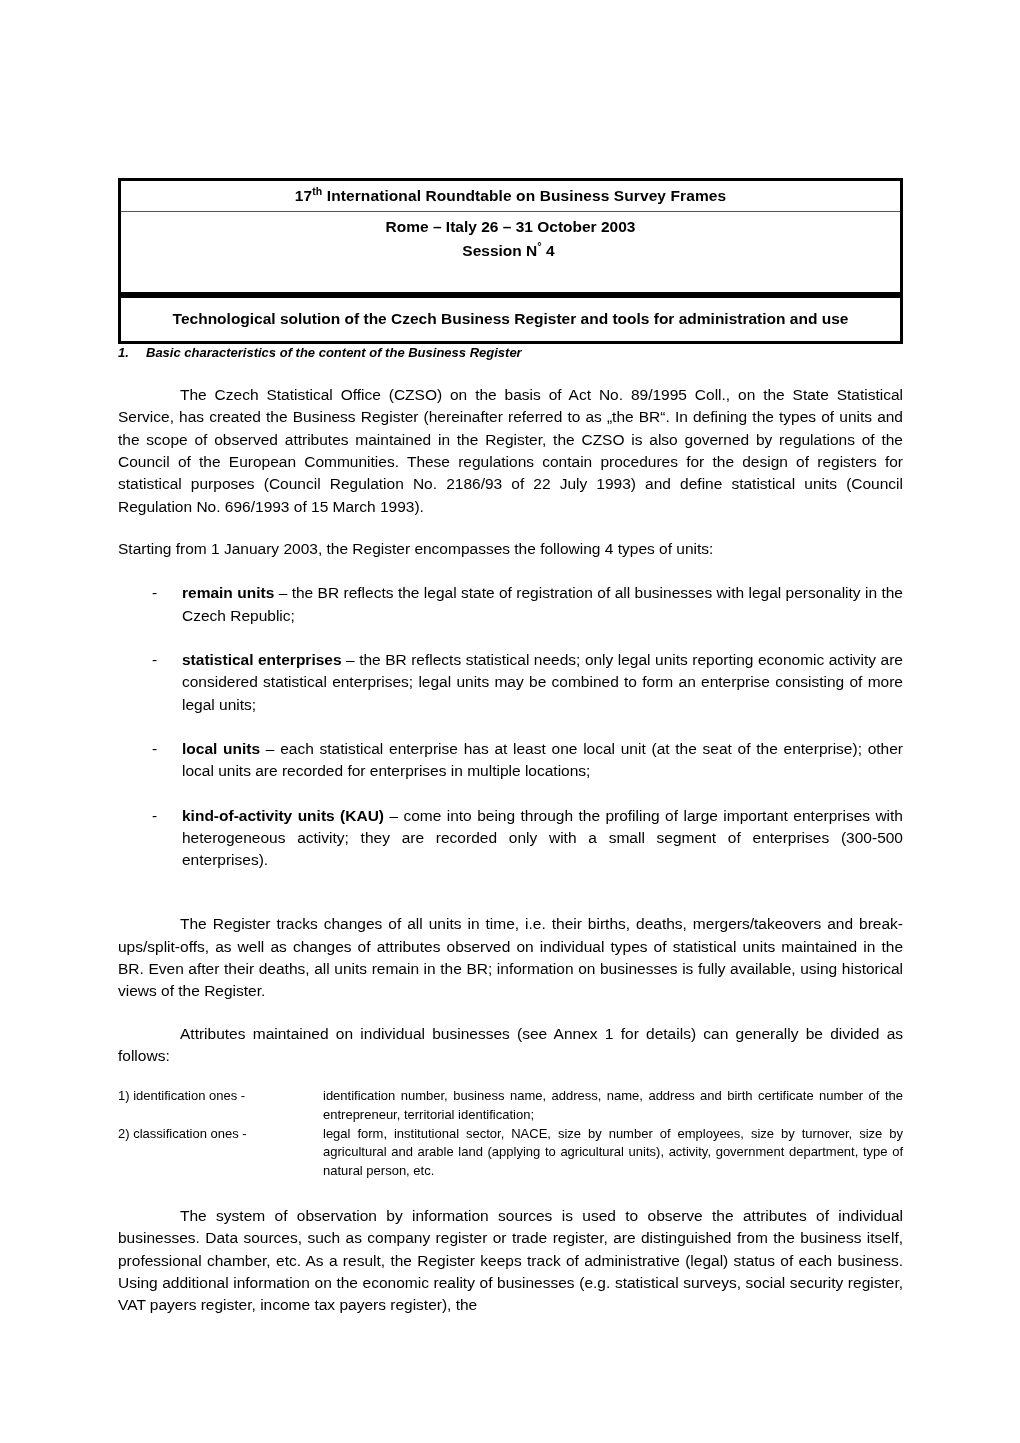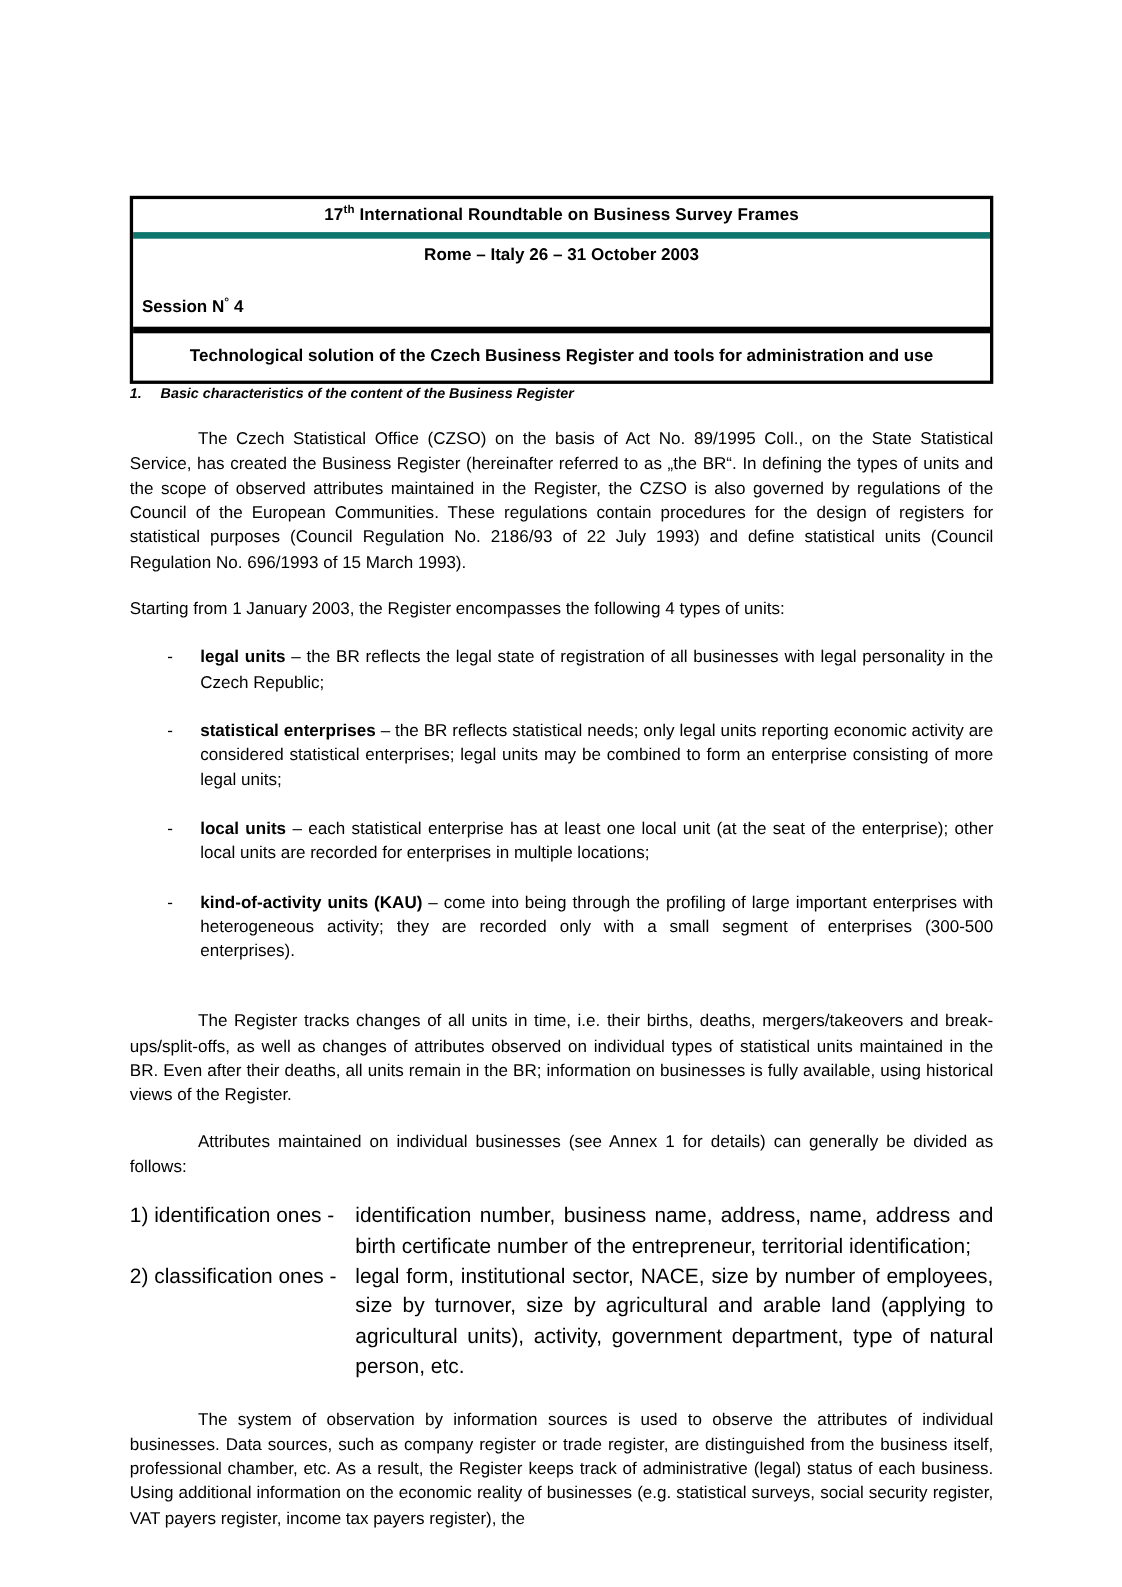--- a/index.html
+++ b/index.html
@@ -34,21 +34,21 @@
     margin-top: 178px;
     width: 785px;
     border: 3px solid #000;
     border-collapse: collapse;
     box-sizing: border-box;
   }
   .header-table .row {
     box-sizing: border-box;
   }
   .row-title {
-    border-bottom: 6px solid #0f766e;
+    border-bottom: 1px solid #0f766e;
     text-align: center;
     font-weight: bold;
     font-size: 15.5px;
     line-height: 1.45;
     padding: 4px 6px 4px 6px;
     letter-spacing: 0.1px;
   }
   .row-title sup {
     font-size: 10.5px;
     vertical-align: super;
@@ -62,23 +62,23 @@
   .row-body .line-left {
     font-weight: bold;
     font-size: 15.5px;
     line-height: 1.5;
     text-align: center;
   }
   .row-body .line-right {
     font-weight: bold;
     font-size: 15.5px;
     line-height: 1.5;
-    text-align: left;
+    text-align: center;
     padding-right: 4px;
-    margin-top: 24px;
+    margin-top: 0;
   }
   .row-body .line-right2 {
     font-weight: bold;
     font-size: 15.5px;
     line-height: 1.5;
     text-align: right;
     padding-right: 4px;
     margin-top: 23px;
   }
   .row-body .line-right sup,
@@ -142,21 +142,21 @@
   }
   ul.dash-list > li b { font-weight: bold; }
 
   
   .attr-list {
     margin-top: 20px;
   }
   .attr-row {
     display: flex;
     align-items: flex-start;
-    font-size: 19px;
+    font-size: 13px;
     line-height: 1.44;
   }
   .attr-label {
     flex: 0 0 205px;
     width: 205px;
     white-space: nowrap;
   }
   .attr-value {
     flex: 1 1 auto;
     text-align: justify;
@@ -186,21 +186,21 @@
     <div class="sec-heading">
       <span class="num">1.</span><span>Basic characteristics of the content of the Business Register</span>
     </div>
 
     <p class="para indent-first gap-lg">The Czech Statistical Office (CZSO) on the basis of Act No. 89/1995 Coll., on the State Statistical Service, has created the Business Register (hereinafter referred to as „the BR“. In defining the types of units and the scope of observed attributes maintained in the Register, the CZSO is also governed by regulations of the Council of the European Communities. These regulations contain procedures for the design of registers for statistical purposes (Council Regulation No. 2186/93 of 22 July 1993) and define statistical units (Council Regulation No. 696/1993 of 15 March 1993).</p>
 
     <p class="para gap-md">Starting from 1 January 2003, the Register encompasses the following 4 types of units:</p>
 
     <ul class="dash-list">
       <li>
-        <span class="marker">-</span><b>legal units</b><span> – the BR reflects the legal state of registration of all businesses with legal personality in the Czech Republic;</span>
+        <span class="marker">-</span><b>remain units</b><span> – the BR reflects the legal state of registration of all businesses with legal personality in the Czech Republic;</span>
       </li>
       <li>
         <span class="marker">-</span><b>statistical enterprises</b><span> – the BR reflects statistical needs; only legal units reporting economic activity are considered statistical enterprises; legal units may be combined to form an enterprise consisting of more legal units;</span>
       </li>
       <li>
         <span class="marker">-</span><b>local units</b><span> – each statistical enterprise has at least one local unit (at the seat of the enterprise); other local units are recorded for enterprises in multiple locations;</span>
       </li>
       <li>
         <span class="marker">-</span><b>kind-of-activity units (KAU)</b><span> – come into being through the profiling of large important enterprises with heterogeneous activity; they are recorded only with a small segment of enterprises (300-500 enterprises).</span>
       </li>

